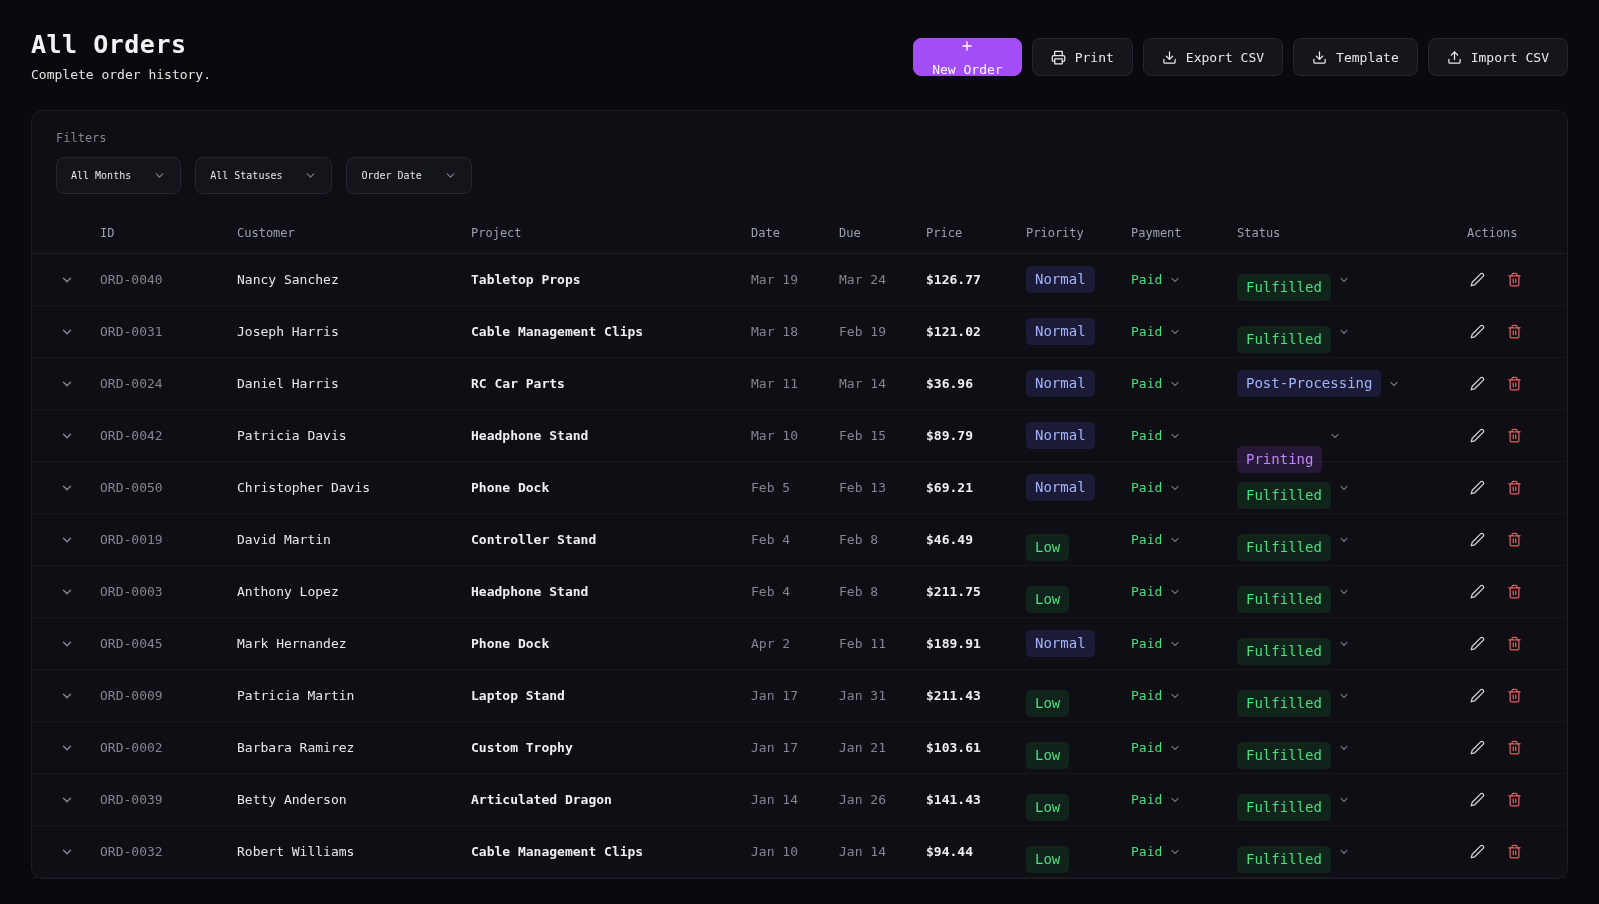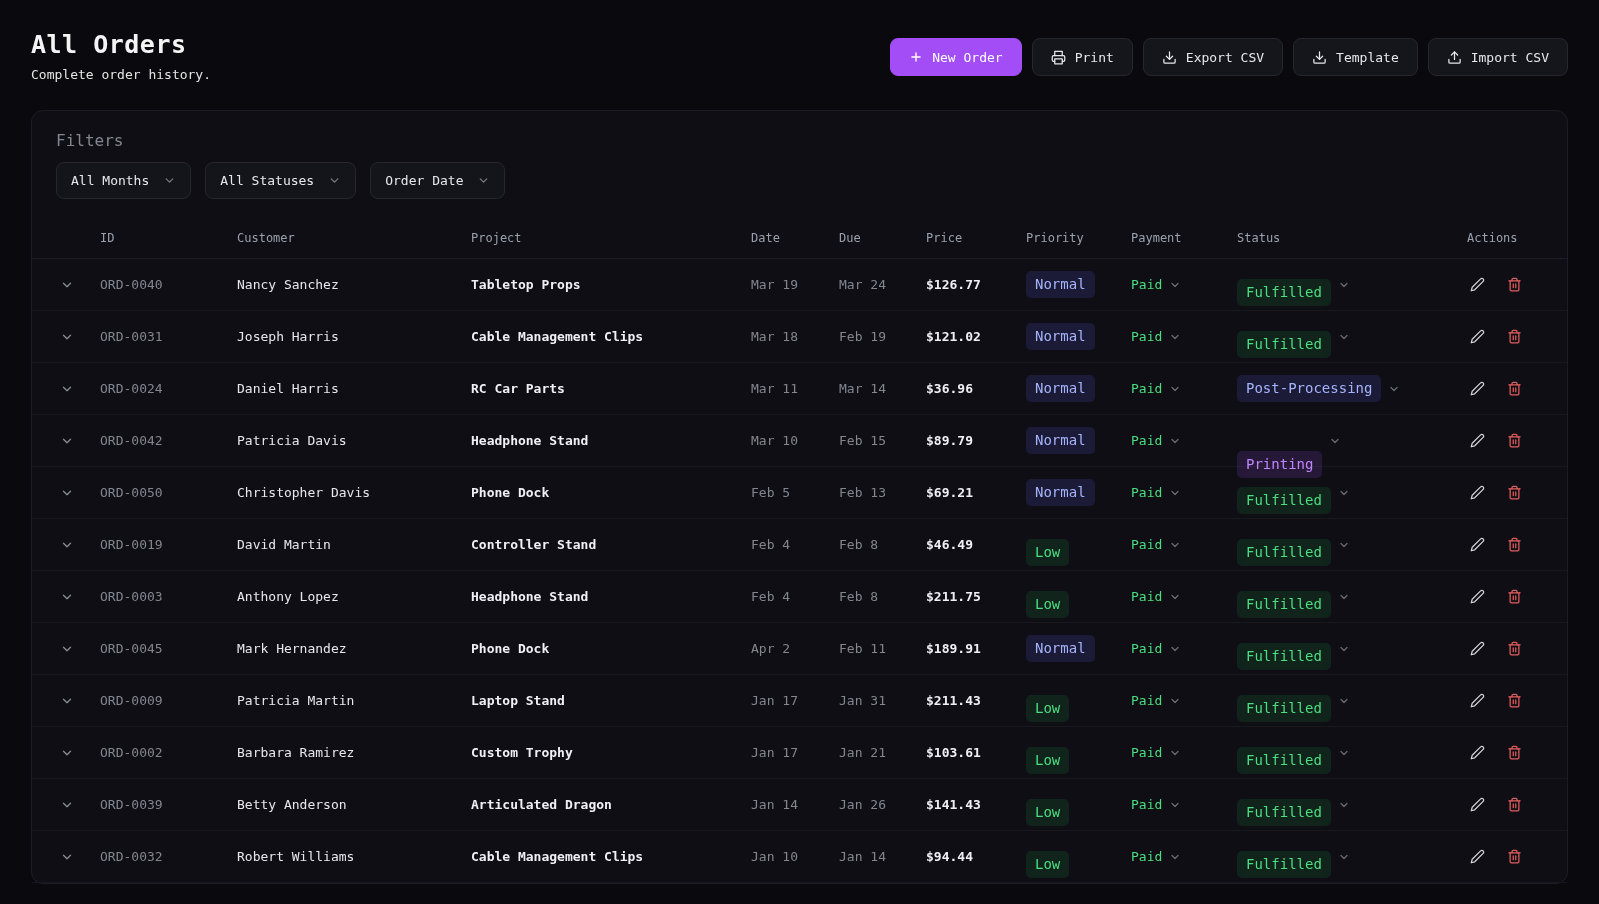--- a/index.html
+++ b/index.html
@@ -43,52 +43,53 @@
     font-family: inherit;
     font-size: 13px;
     cursor: pointer;
     white-space: nowrap;
   }
   .btn svg { flex: 0 0 auto; }
   .btn.primary {
     background: #a24df5;
     border-color: #a24df5;
     color: #ffffff;
+    flex-direction: column;
   }
 
   
   .card {
     margin: 28px 31px 0 31px;
     background: #0e0e14;
     border: 1px solid #1d1d27;
     border-radius: 12px;
     padding-top: 20px;
   }
   .filters-label {
     padding: 0 24px;
-    font-size: 16px;
+    font-size: 12px;
     color: #85858f;
   }
   .filters-row {
     display: flex;
     gap: 14px;
     padding: 12px 24px 18px 24px;
   }
   .select {
     display: inline-flex;
     align-items: center;
     justify-content: space-between;
-    gap: 14px;
+    gap: 22px;
     height: 37px;
     padding: 0 14px;
     border-radius: 8px;
     border: 1px solid #262630;
     background: #14141b;
     color: #e8e8ec;
-    font-size: 13px;
+    font-size: 10px;
     cursor: pointer;
     white-space: nowrap;
   }
   .select .chev { color: #7a7a85; display: inline-flex; }
 
   
   .thead, .trow {
     display: grid;
     grid-template-columns: 44px 137px 234px 280px 88px 87px 100px 105px 106px 230px minmax(60px, 1fr);
     align-items: center;

